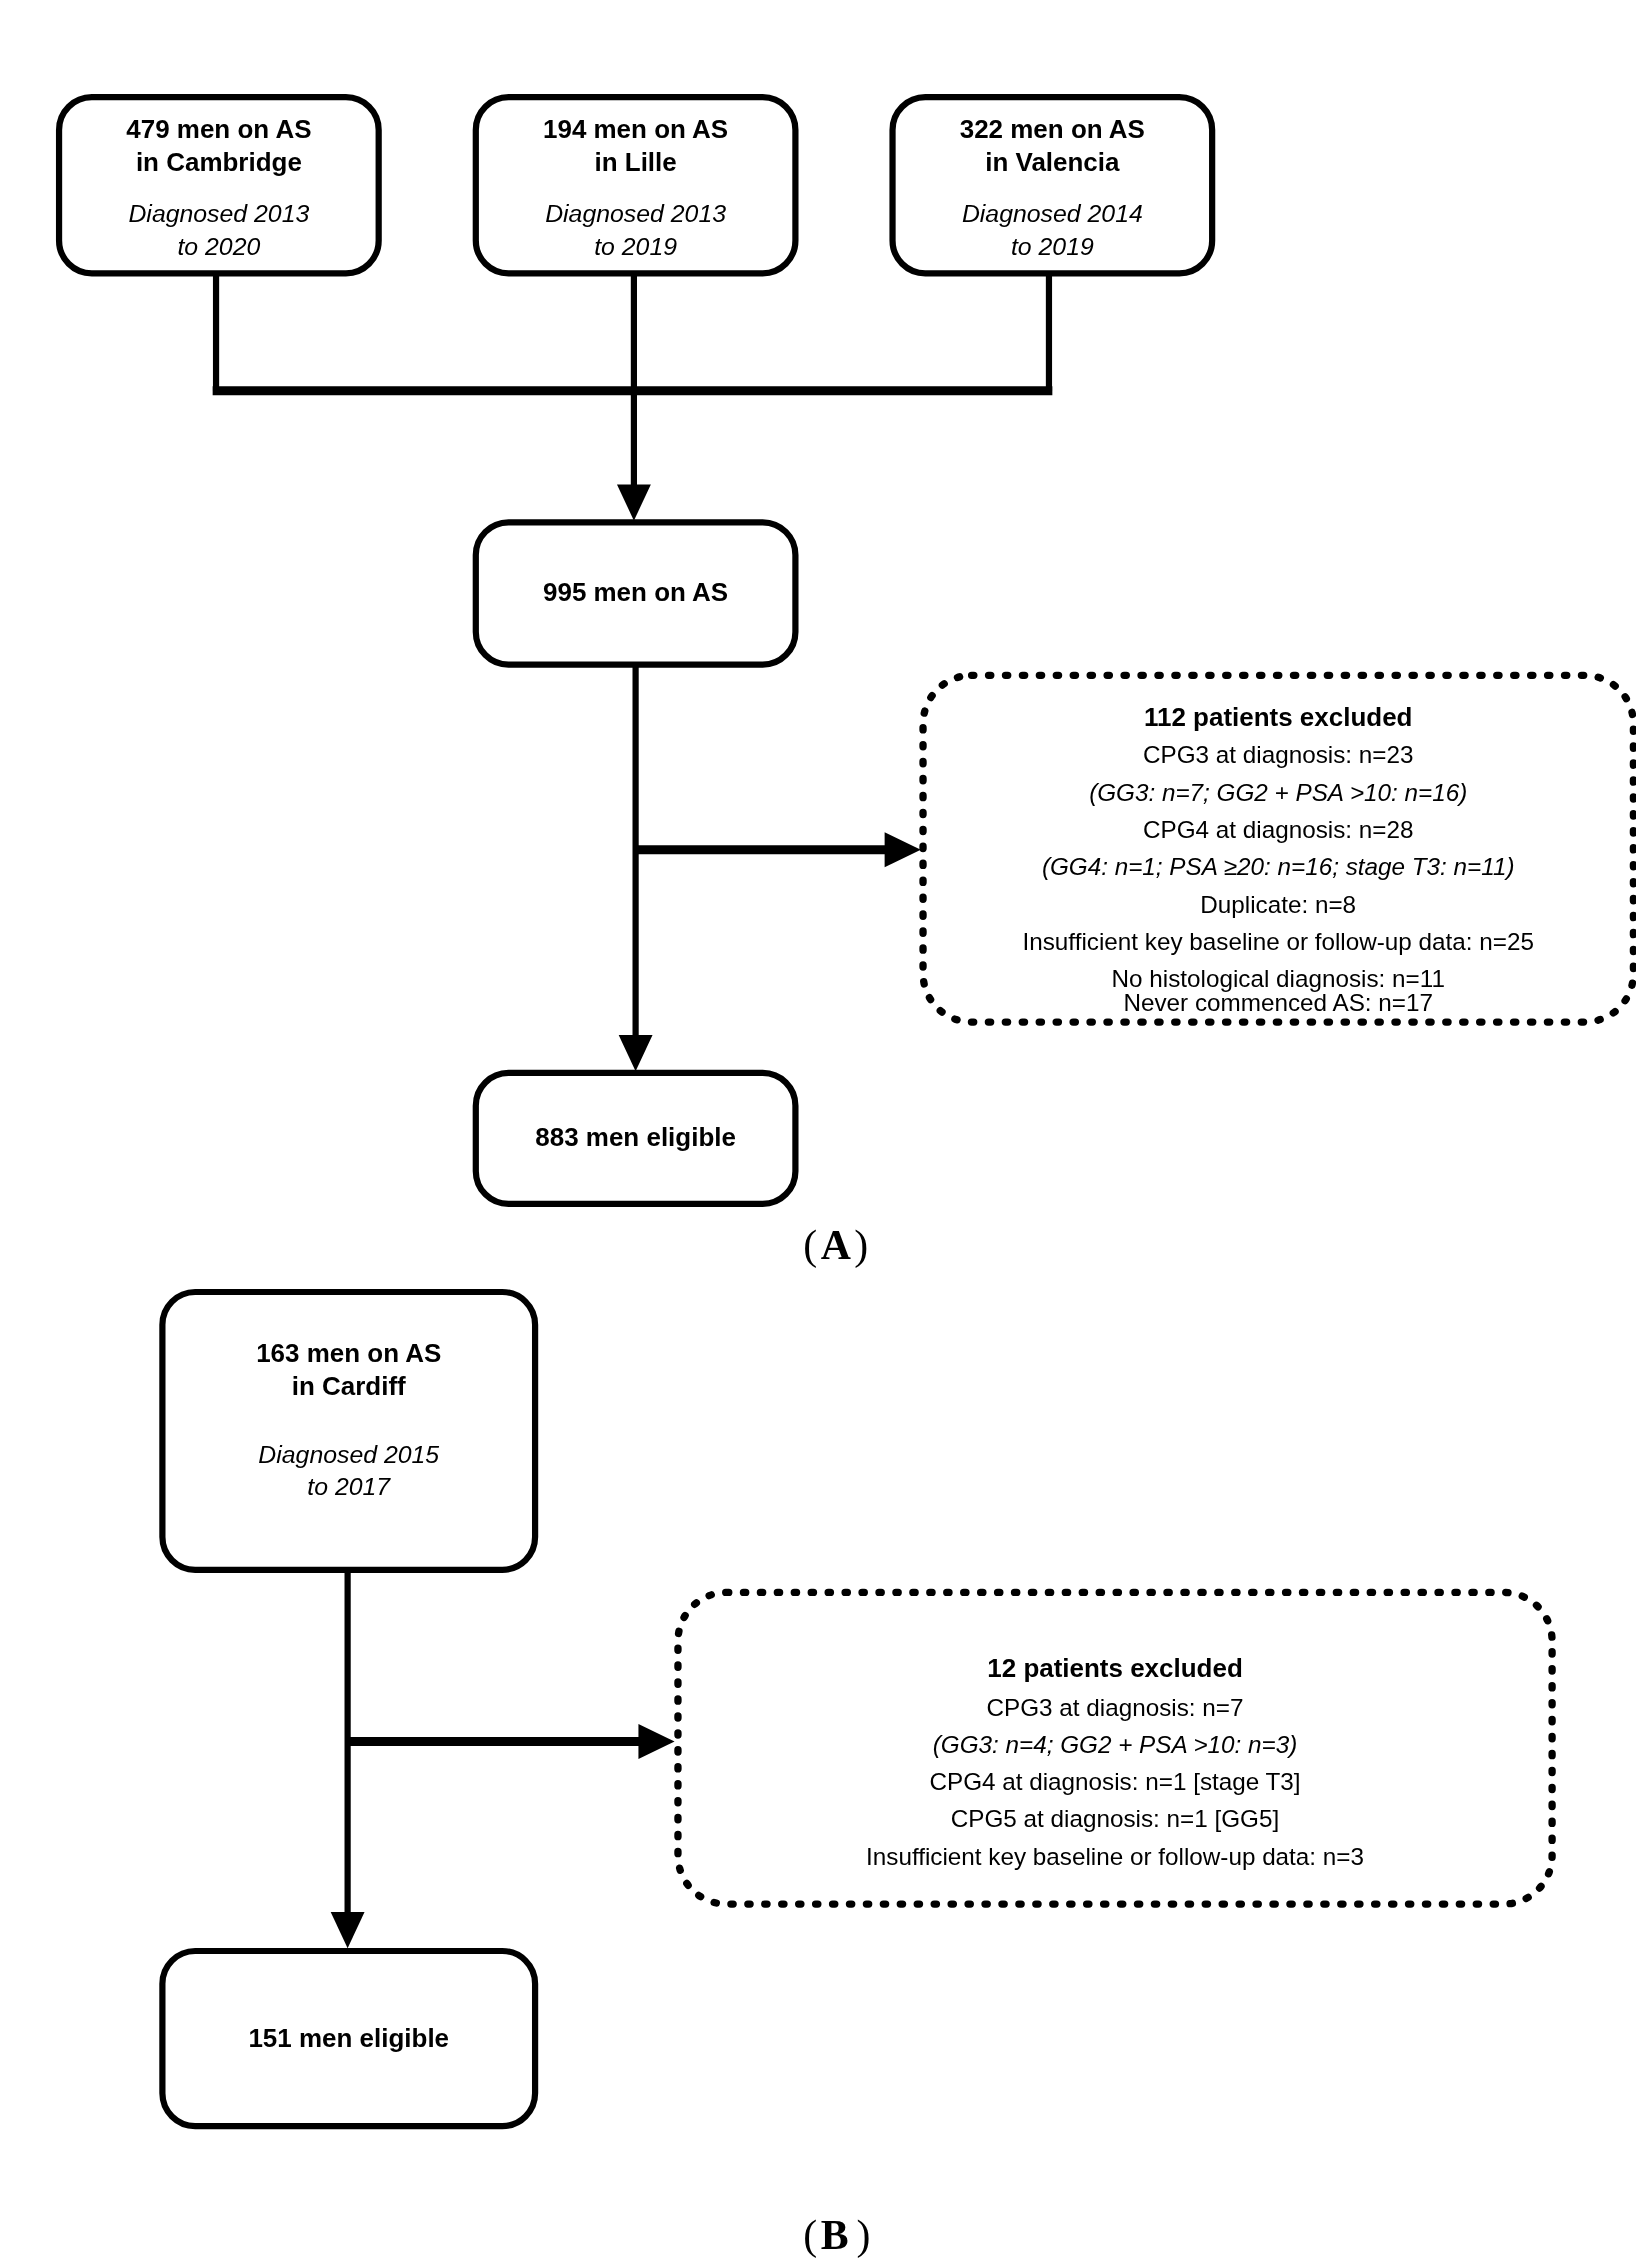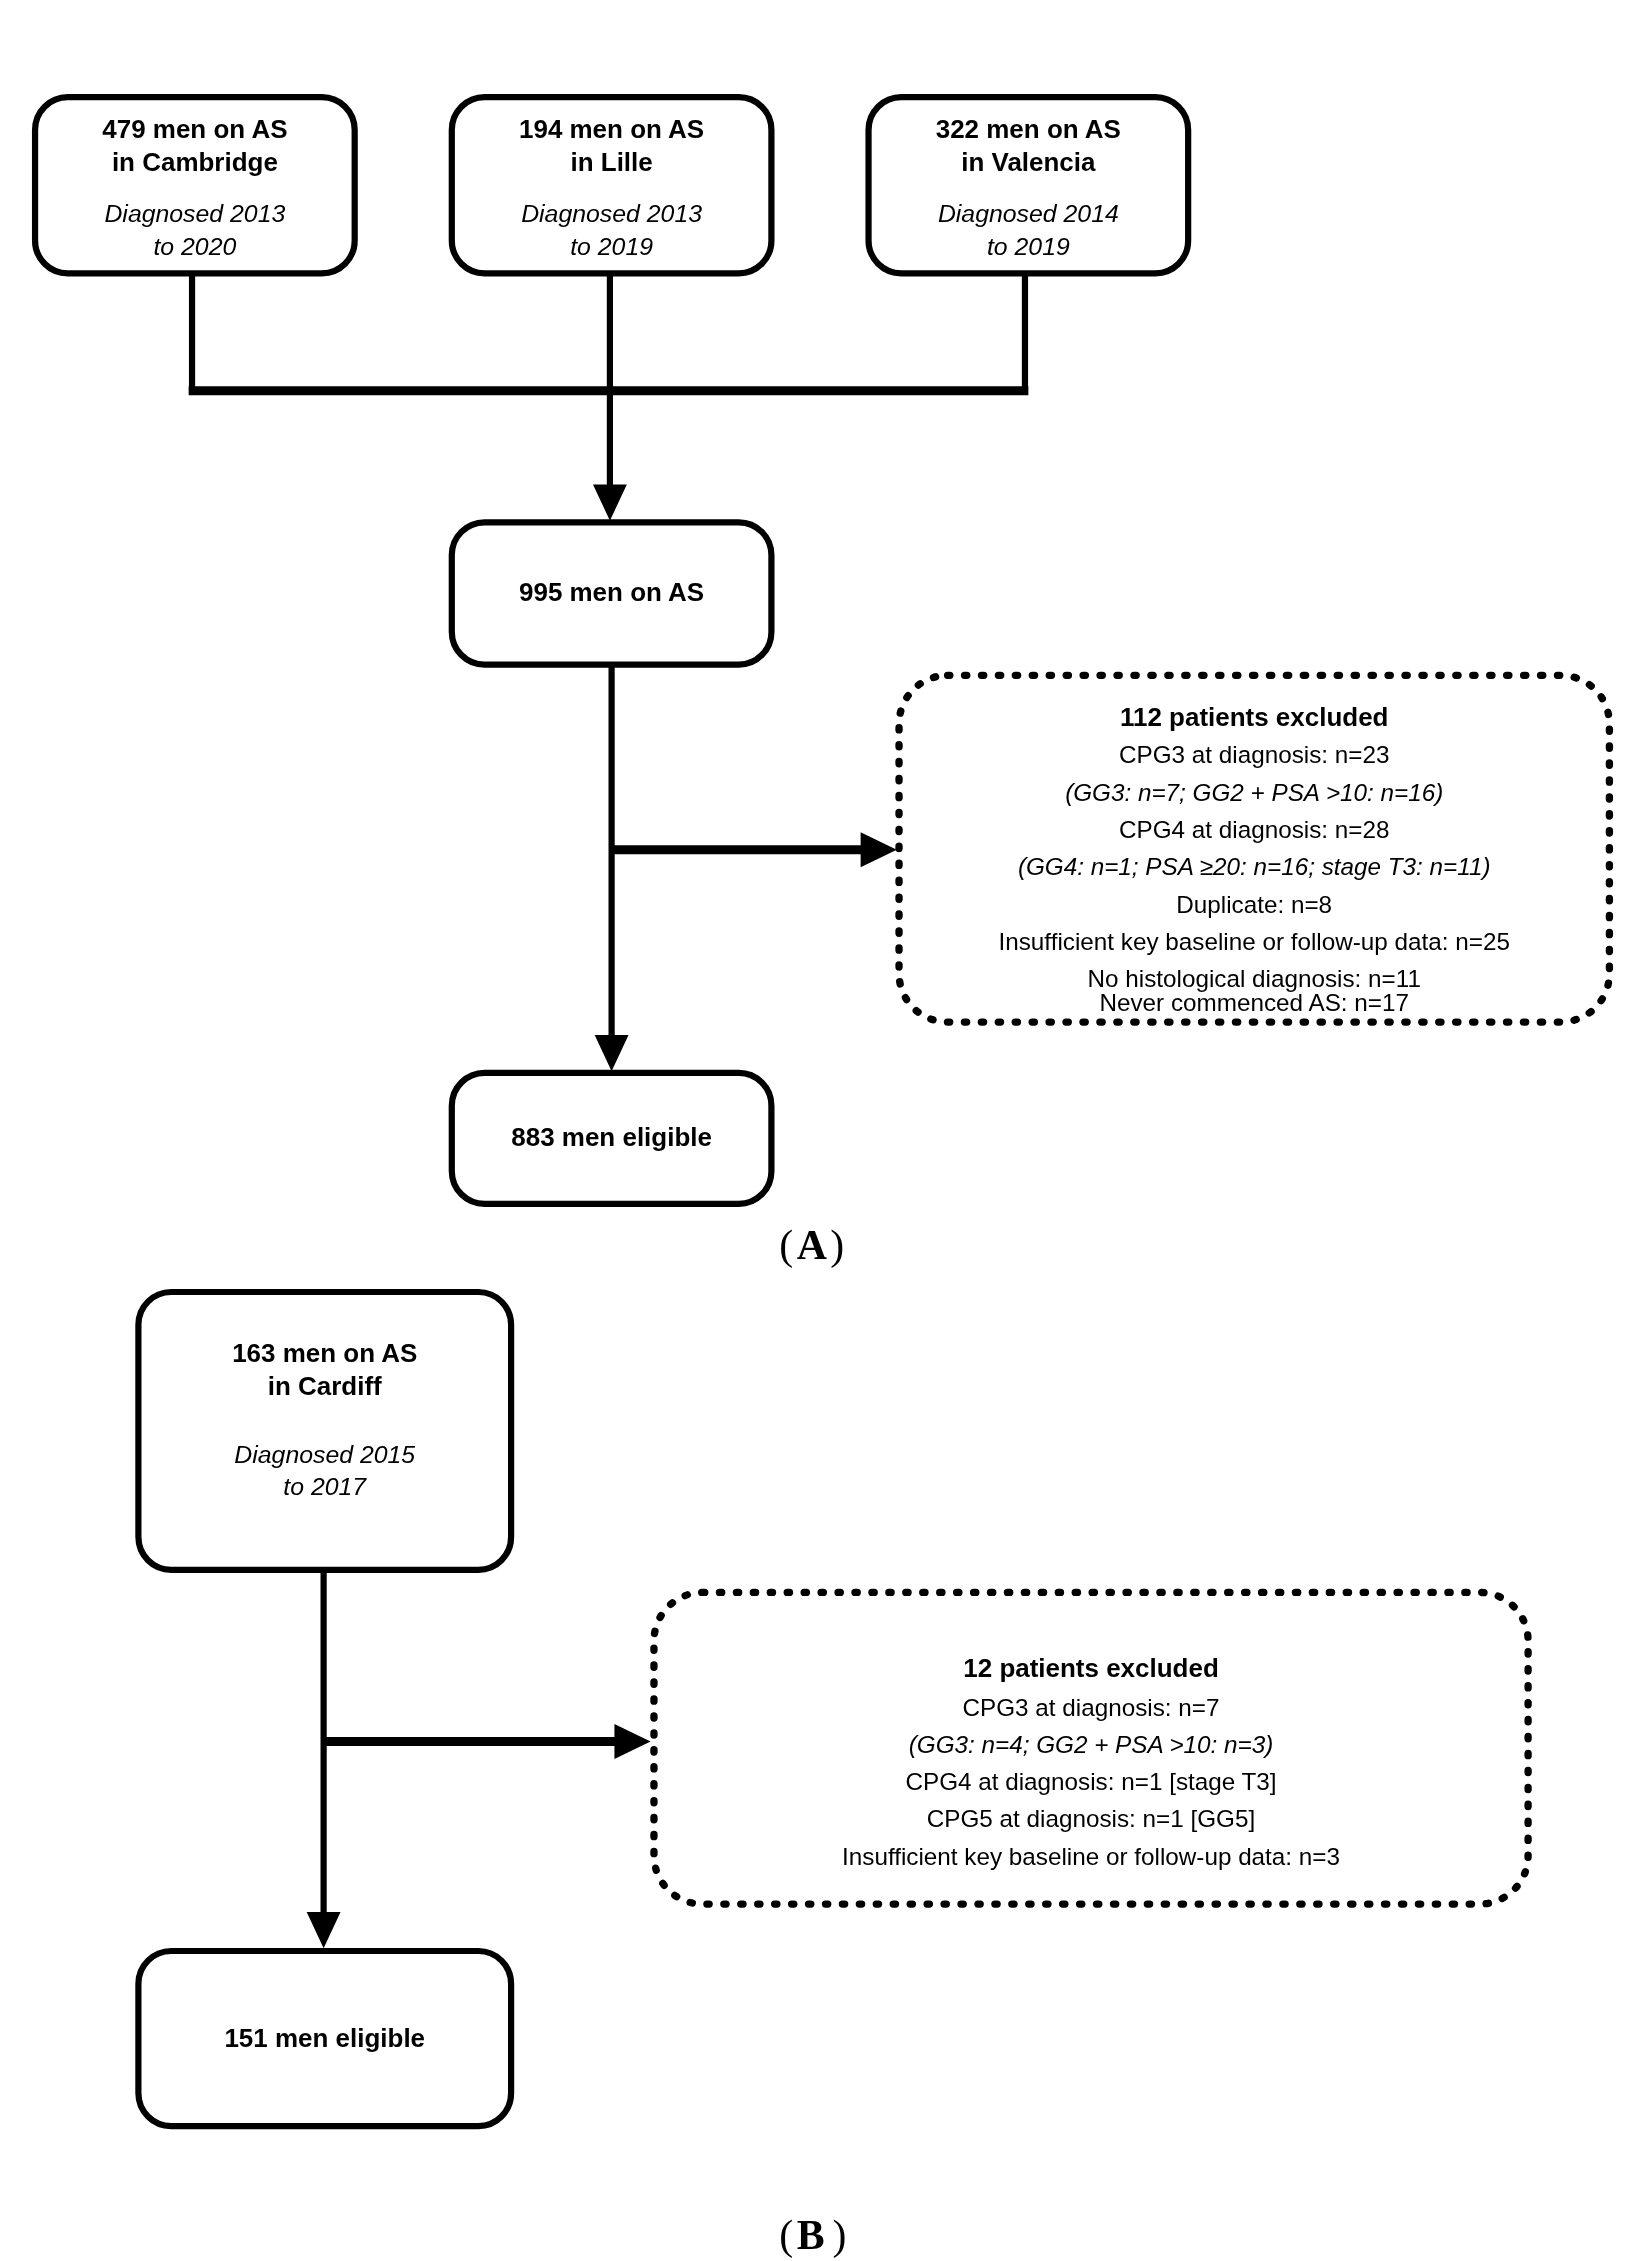--- a/index.html
+++ b/index.html
@@ -15,20 +15,21 @@
     overflow: hidden;
     font-family: "Liberation Sans", sans-serif;
     color: #000000;
   }
   #flow-root {
     position: absolute;
     left: 0;
     top: 0;
     width: 1348px;
     height: 2261px;
+    padding-left: 24px;
   }
   svg.flow-canvas {
     display: block;
     width: 1636px;
     height: 2261px;
   }
   .node-box {
     fill: #ffffff;
     stroke: #000000;
     stroke-width: 11;

